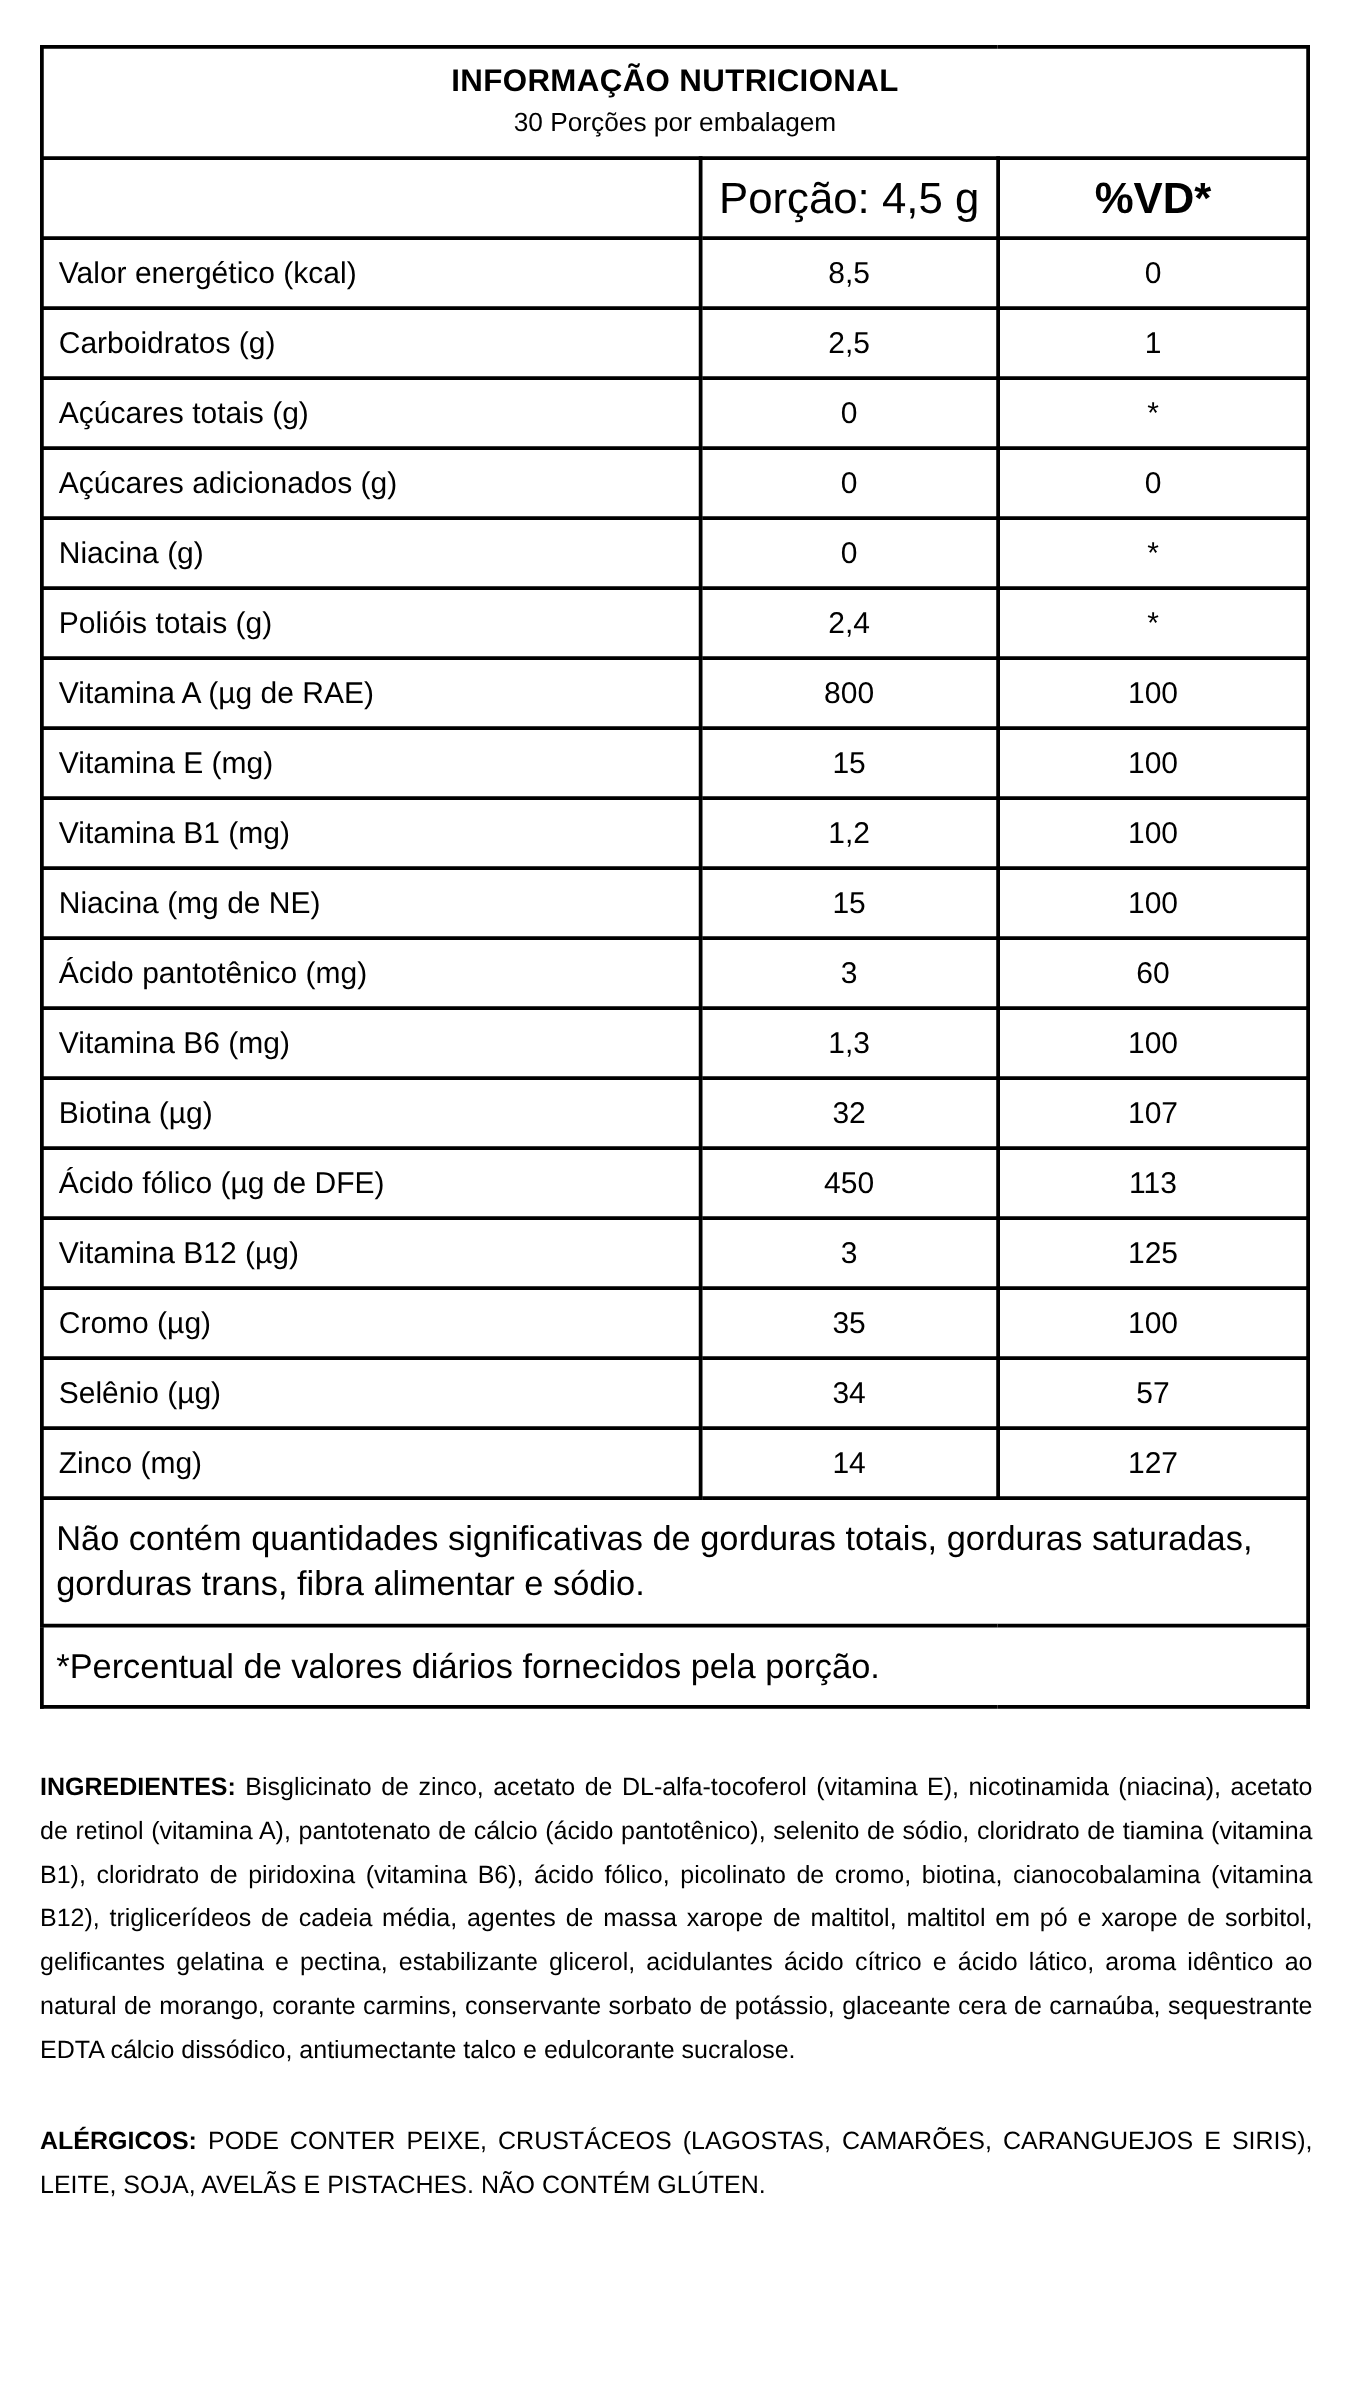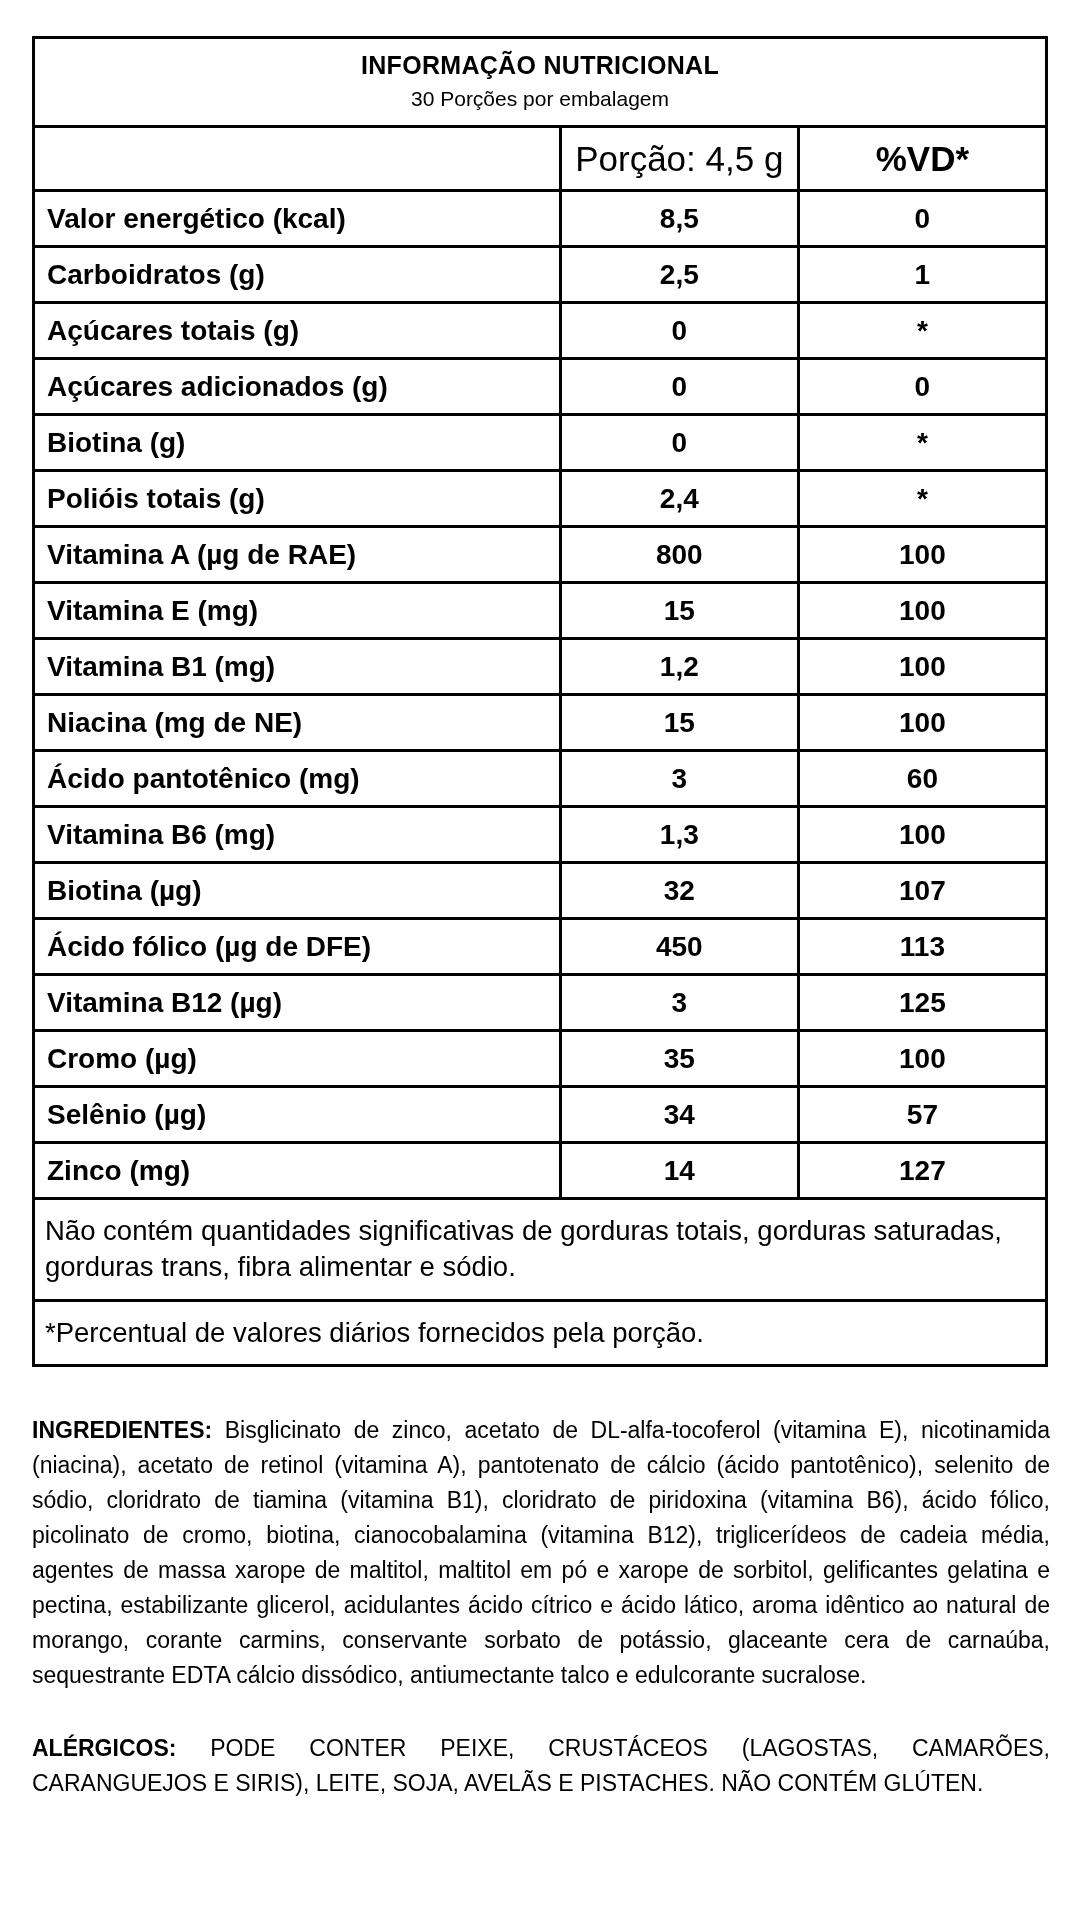--- a/index.html
+++ b/index.html
@@ -28,34 +28,34 @@
   col.c3 { width: 24.5%; }
 
   .title-cell { text-align: center; padding: 12px 8px 14px 8px; }
   .title { font-size: 25px; font-weight: bold; letter-spacing: 0.3px; }
   .subtitle { font-size: 21px; margin-top: 7px; }
 
   tr.colhead td { height: 64px; font-size: 35px; }
   .num { text-align: center; }
   .bold { font-weight: bold; text-align: center; }
 
-  tr.datarow td { height: 56px; font-size: 28px; font-weight: bold; }
+  tr.datarow td { height: 56px; font-size: 24px; }
   td.namecell { padding-left: 12px; text-align: left; }
 
   td.note, td.footnote {
     font-size: 27.5px;
     line-height: 1.32;
     padding: 13px 14px 13px 10px;
     text-align: left;
   }
 
   .para {
     width: 1018px;
     text-align: justify;
-    font-size: 23px;
+    font-size: 20px;
     line-height: 35px;
     margin: 0;
   }
   .para.ingredients { margin-top: 46px; }
   .para.allergens  { margin-top: 38px; }
 </style>
 </head>
 <body>
 
 <div class="page">
@@ -100,21 +100,21 @@
     <td class="num">*</td>
   </tr>
 
   <tr class="datarow">
     <td class="namecell">Açúcares adicionados (g)</td>
     <td class="num">0</td>
     <td class="num">0</td>
   </tr>
 
   <tr class="datarow">
-    <td class="namecell">Biotina (g)</td>
+    <td class="namecell">Niacina (g)</td>
     <td class="num">0</td>
     <td class="num">*</td>
   </tr>
 
   <tr class="datarow">
     <td class="namecell">Polióis totais (g)</td>
     <td class="num">2,4</td>
     <td class="num">*</td>
   </tr>
 

